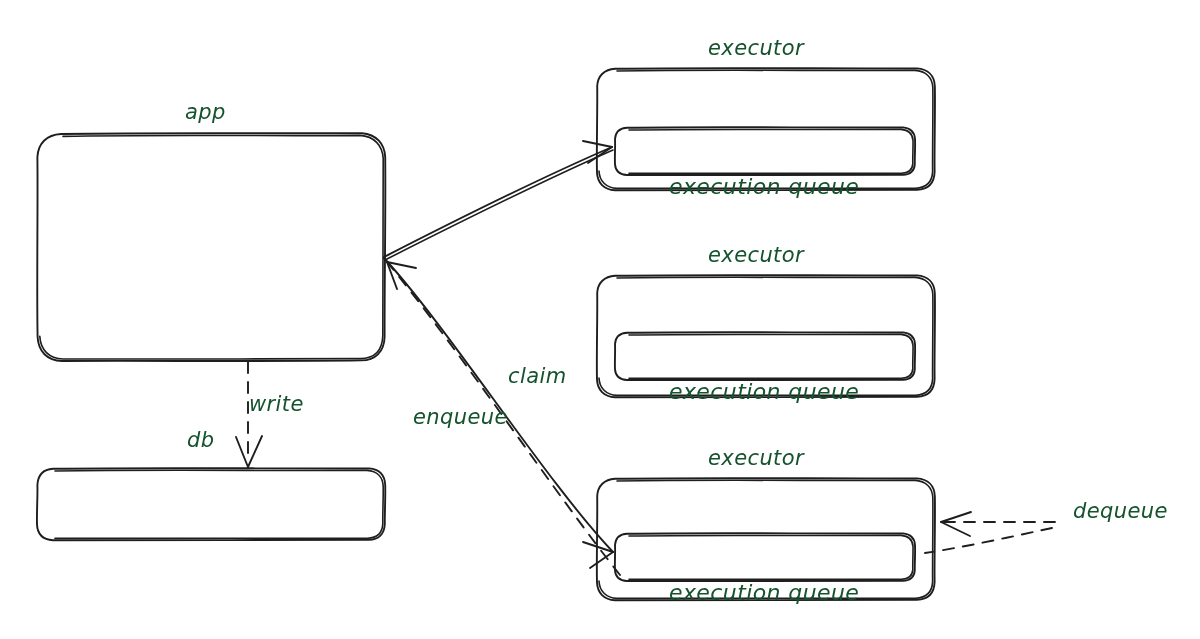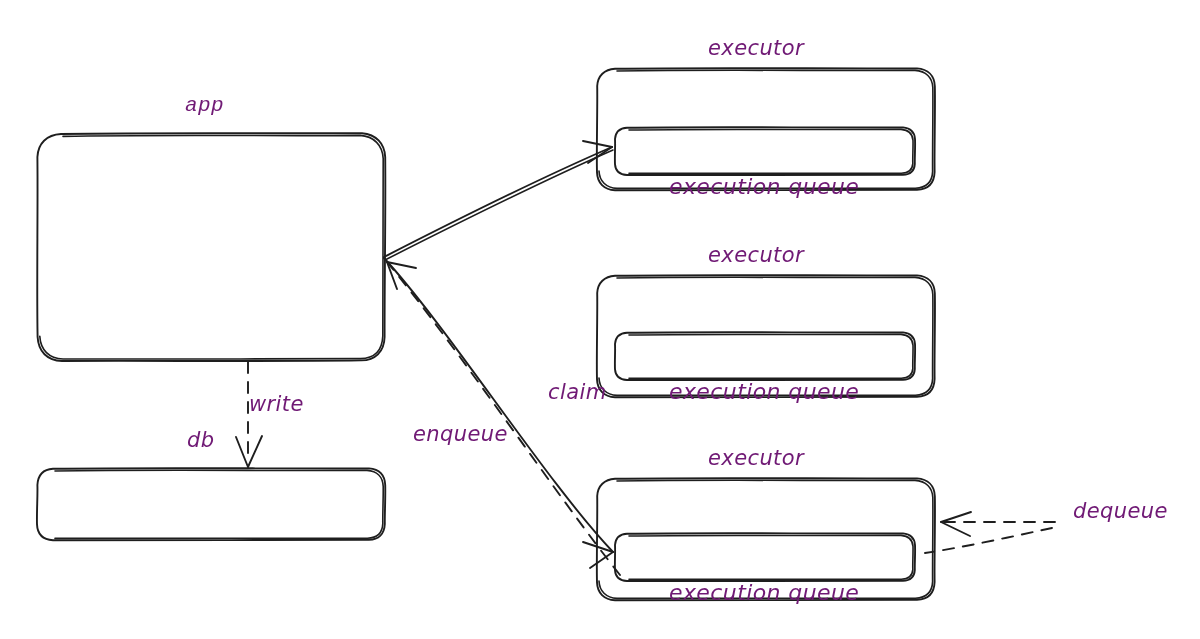--- a/index.html
+++ b/index.html
@@ -44,21 +44,21 @@
   .dashed {
     fill: none;
     stroke: #1e1e1e;
     stroke-width: 1.9;
     stroke-linecap: round;
     stroke-linejoin: round;
     stroke-dasharray: 11 9;
   }
   .label {
     position: absolute;
-    color: #701a75;
+    color: #14532d;
     font-family: "DejaVu Sans", sans-serif;
     font-size: 21px;
     font-weight: 400;
     letter-spacing: 0.4px;
     white-space: nowrap;
     font-style: italic;
   }
   .label.box-title {
     font-size: 21px;
   }
@@ -233,37 +233,37 @@
 
     <g>
       <path class="dashed" d="M1055,522 L941,522"></path>
       <path class="dashed" d="M1052,528 C1010,537 965,547 925,553"></path>
       <path class="stroke" d="M941,522 L971,512"></path>
       <path class="stroke" d="M941,522 L970,536"></path>
     </g>
 
   </svg>
 
-  <div class="label box-title" style="left:185px; top:94px;font-family:Liberation Mono, monospace;">app</div>
+  <div class="label box-title" style="left:185px; top:100px;">app</div>
 
   <div class="label box-title" style="left:187px; top:428px;">db</div>
 
   <div class="label box-title" style="left:708px; top:36px;">executor</div>
 
   <div class="label inner-text" style="left:669px; top:138px;">execution queue</div>
 
   <div class="label box-title" style="left:708px; top:243px;">executor</div>
 
   <div class="label inner-text" style="left:669px; top:343px;">execution queue</div>
 
   <div class="label box-title" style="left:708px; top:446px;">executor</div>
 
   <div class="label inner-text" style="left:669px; top:544px;">execution queue</div>
 
   <div class="label edge-label" style="left:249px; top:392px;">write</div>
 
-  <div class="label edge-label" style="left:413px; top:422px;">enqueue</div>
-
-  <div class="label edge-label" style="left:508px; top:380px;margin-left:40px;">claim</div>
+  <div class="label edge-label" style="left:413px; top:405px;">enqueue</div>
+
+  <div class="label edge-label" style="left:508px; top:364px;">claim</div>
 
   <div class="label edge-label" style="left:1073px; top:499px;">dequeue</div>
 
 </div>
 
 </body></html>

